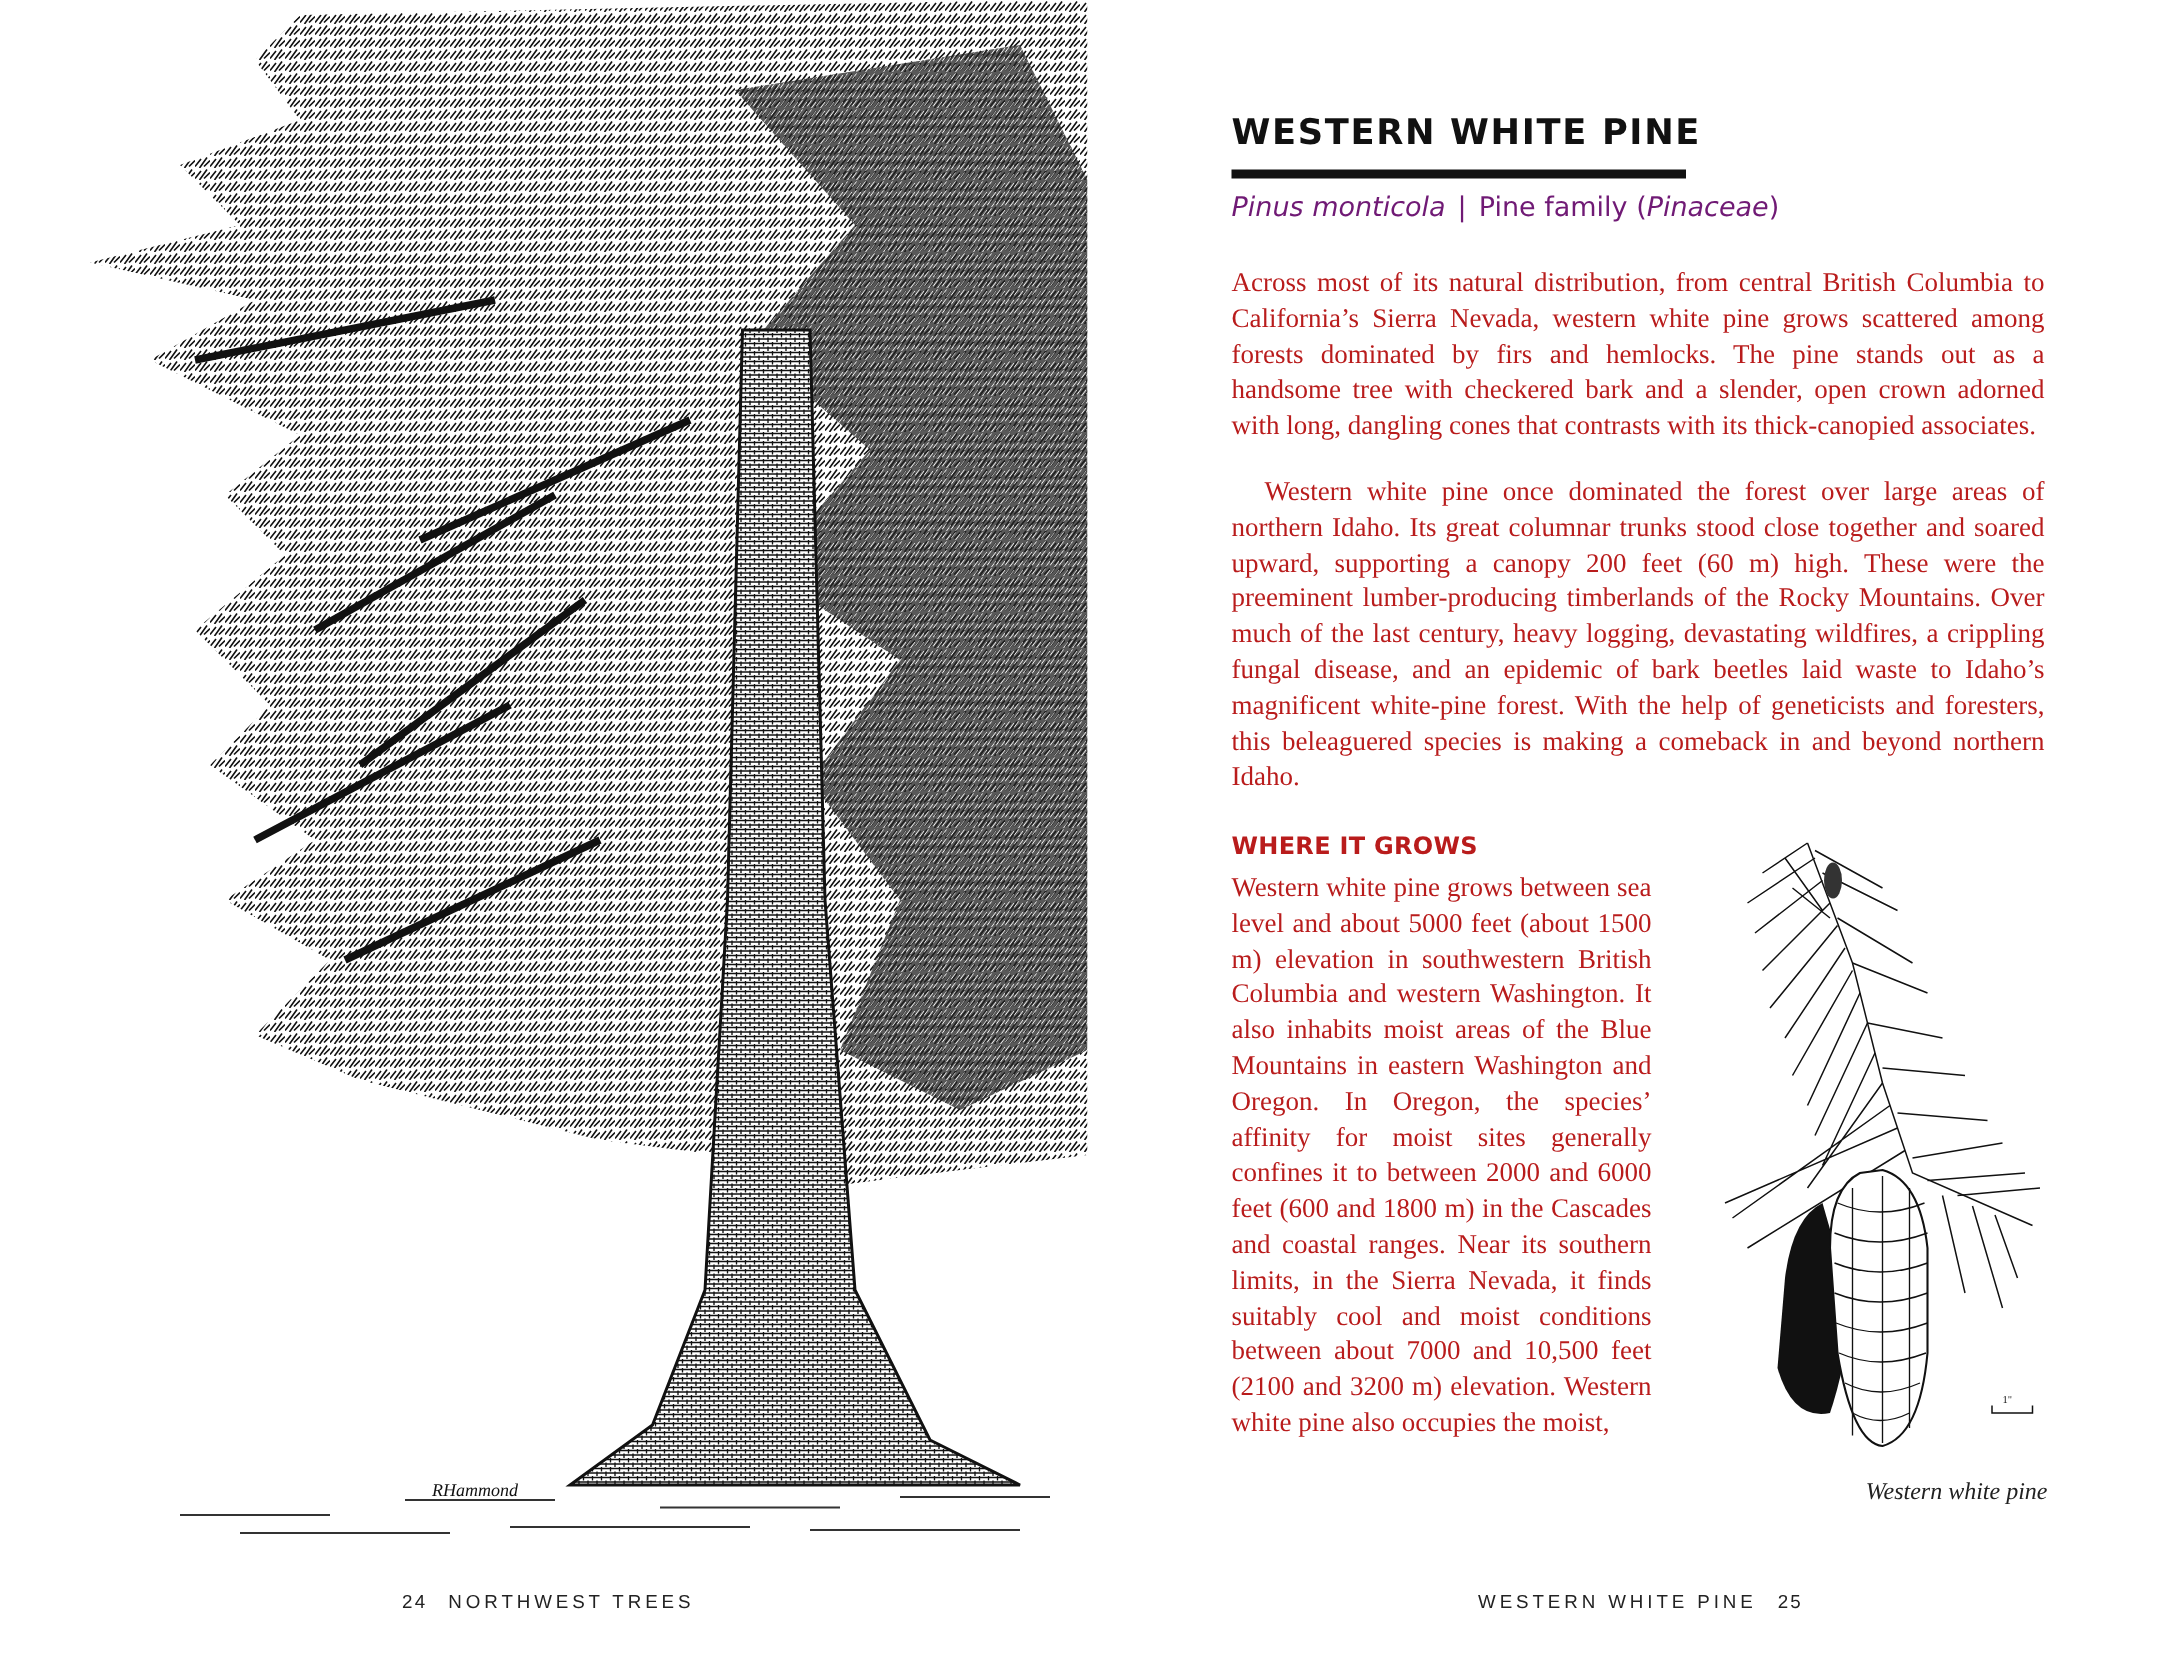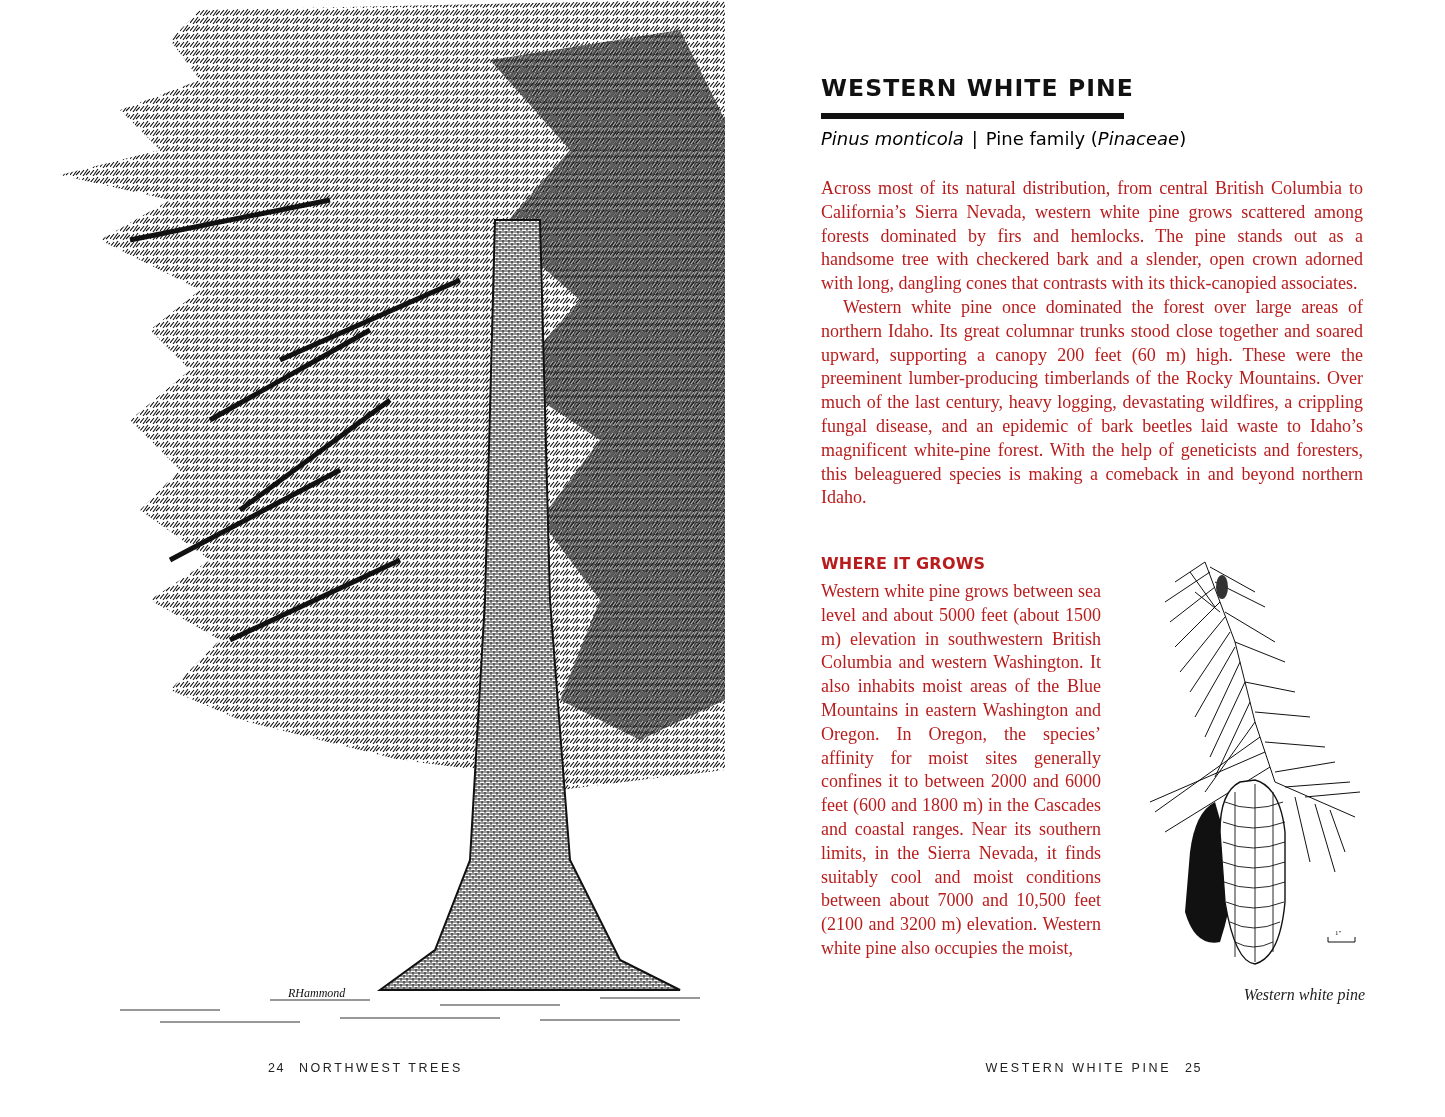--- a/index.html
+++ b/index.html
@@ -11,27 +11,27 @@
   .tree-art { position: absolute; left: 40px; top: 0; width: 685px; height: 1030px; }
 
   .folio { position: absolute; top: 1061px; font-family: "Liberation Sans", sans-serif; font-size: 12.5px; letter-spacing: 2.6px; color: #222; }
   .folio-left { left: 268px; text-align: right; }
   .folio-right { right: 243px; }
   .folio .num { letter-spacing: 1.5px; }
   .folio .gap { display: inline-block; width: 14px; }
 
   .title { position: absolute; left: 99px; top: 74px; font-family: "DejaVu Sans", sans-serif; font-weight: bold; font-size: 23.5px; letter-spacing: 1.1px; color: #111; margin: 0; }
   .title-rule { position: absolute; left: 99px; top: 113px; width: 303px; height: 6px; background: #111; }
-  .subtitle { position: absolute; left: 99px; top: 128px; font-family: "DejaVu Sans", sans-serif; font-size: 18px; color: #000000; }
+  .subtitle { position: absolute; left: 99px; top: 128px; font-family: "DejaVu Sans", sans-serif; font-size: 18px; color: #701a75; }
   .subtitle .sep { padding: 0 8px; }
 
   .body-text { font-family: "Liberation Serif", serif; font-size: 18px; line-height: 23.8px; color: #b91c1c; text-align: justify; margin: 0; }
   .intro { position: absolute; left: 99px; top: 177px; width: 542px; }
   .intro p { margin: 0; }
-  .intro p + p { text-indent: 22px; }
+  .intro p + p { text-indent: 22px; margin-top: 20px; }
 
   .section-head { position: absolute; left: 99px; top: 554px; font-family: "DejaVu Sans", sans-serif; font-weight: bold; font-size: 16px; letter-spacing: 0.2px; color: #b91c1c; margin: 0; }
   .grows { position: absolute; left: 99px; top: 580px; width: 280px; }
 
   .cone-figure { position: absolute; left: 413px; top: 552px; width: 230px; height: 460px; }
   .cone-art { position: absolute; left: 0; top: 0; width: 230px; height: 420px; }
   .caption { position: absolute; right: 0; top: 434px; font-family: "Liberation Serif", serif; font-style: italic; font-size: 16px; color: #222; }
 </style>
 </head>
 <body>

